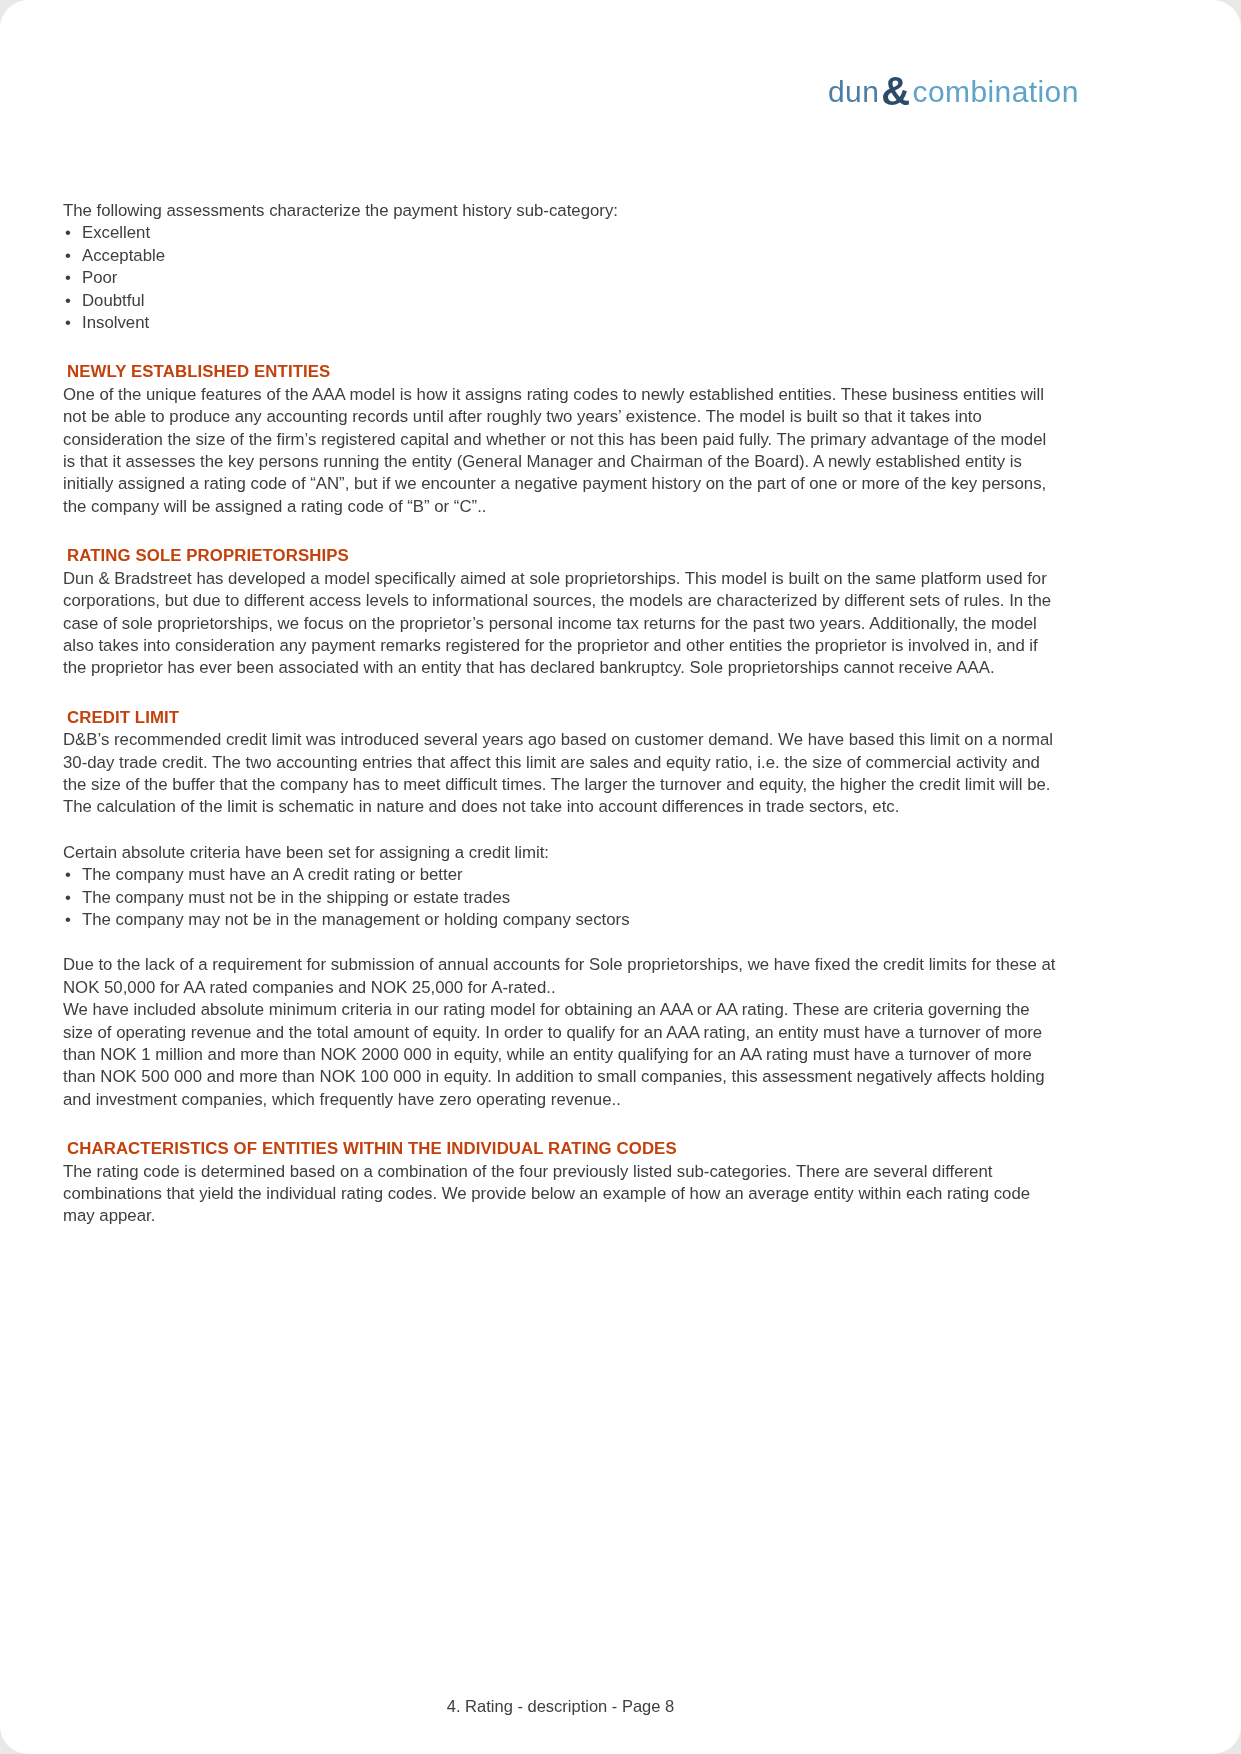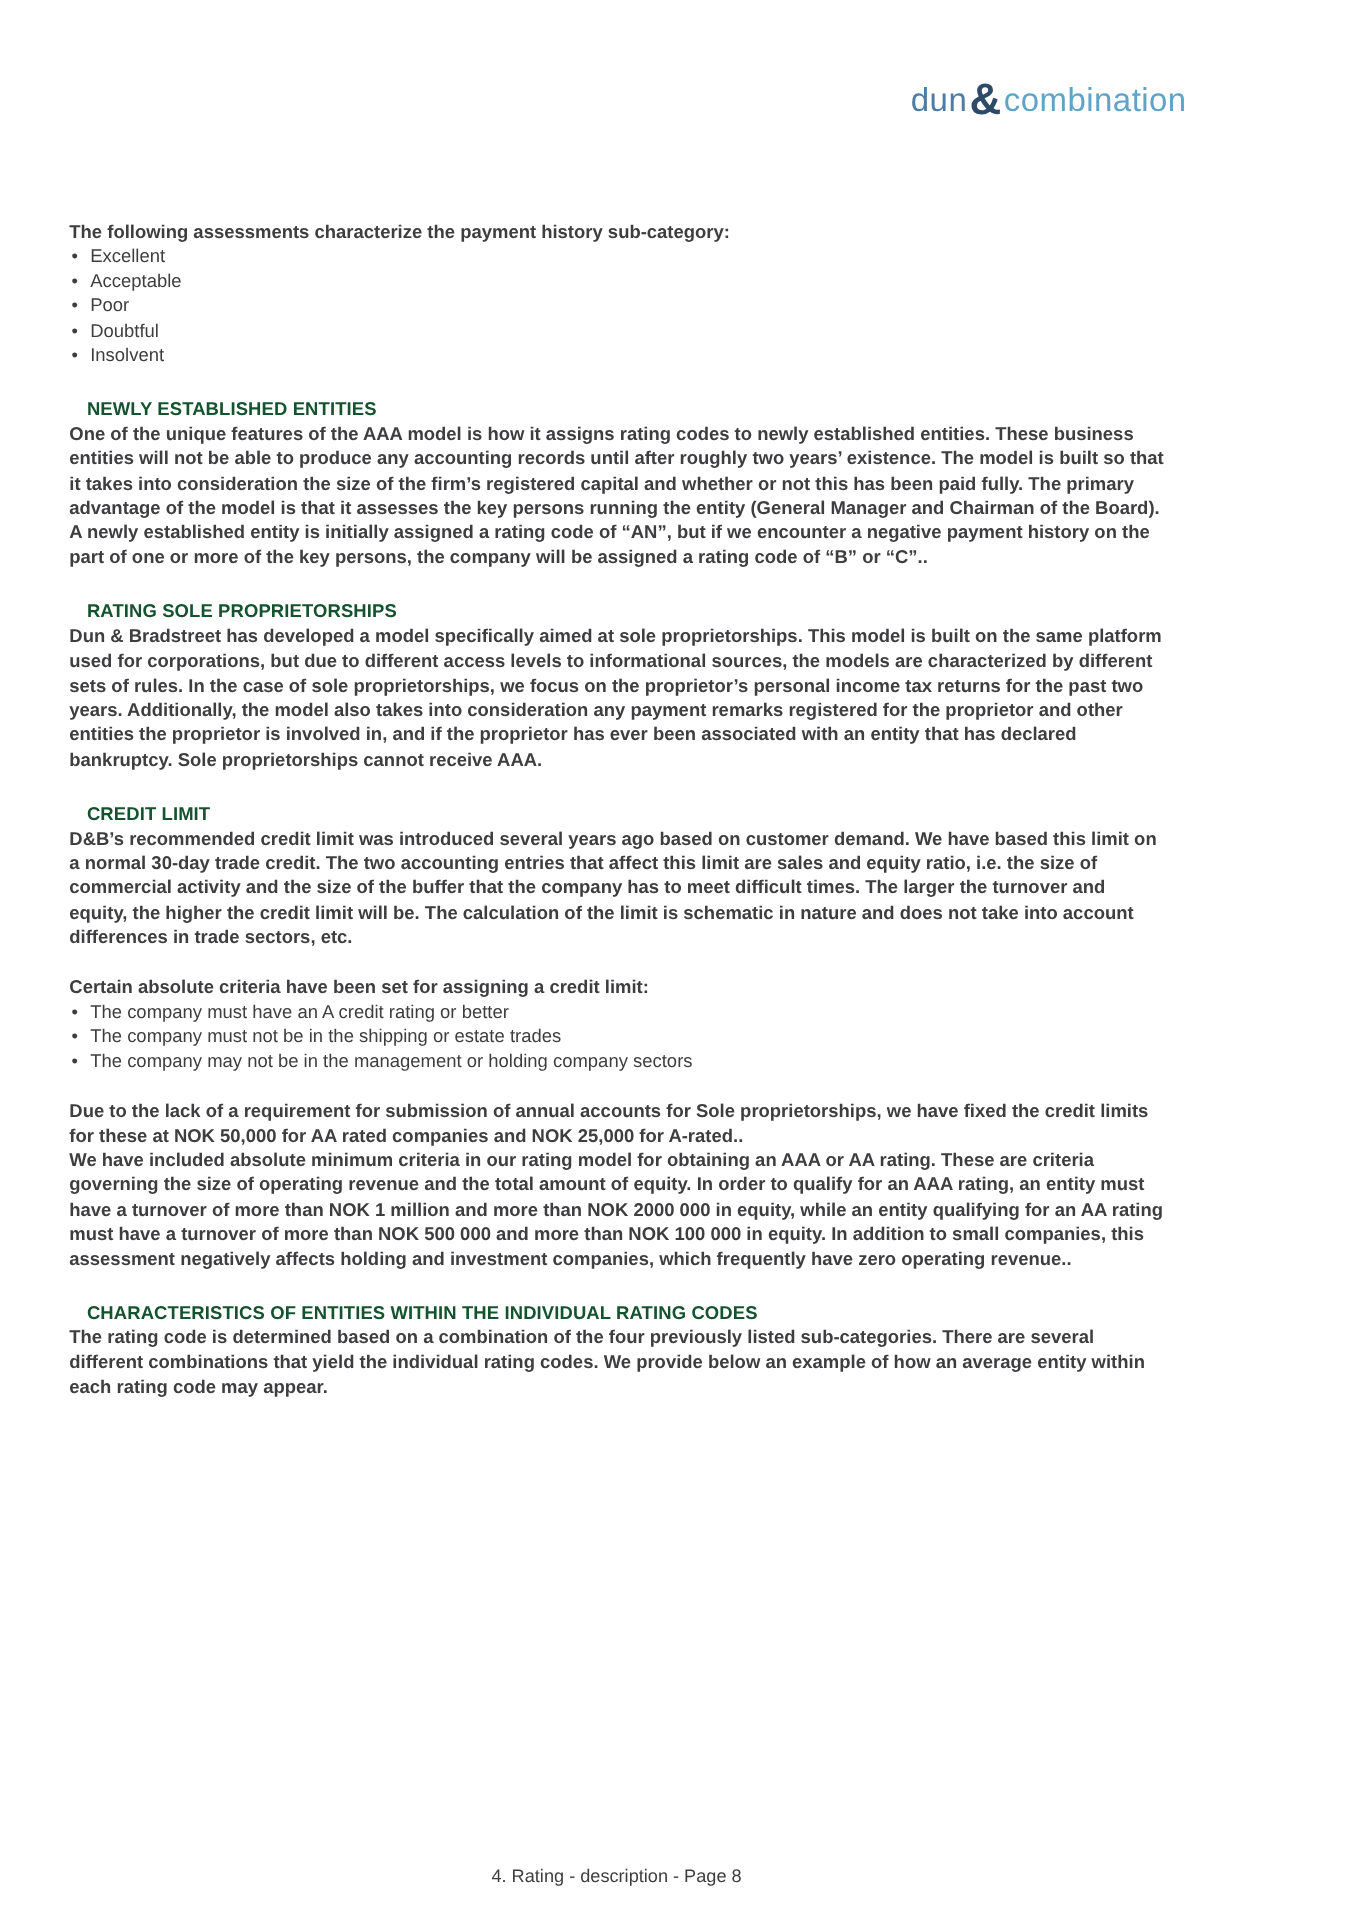--- a/index.html
+++ b/index.html
@@ -4,20 +4,21 @@
 <style>
   html, body { margin: 0; padding: 0; background: #e8e8e8; }
   .page {
     position: relative;
     width: 1241px;
     height: 1754px;
     margin: 0 auto;
     background: #ffffff;
     font-family: "Liberation Sans", "DejaVu Sans", sans-serif;
     overflow: hidden;
+    border-radius: 28px;
   }
   .logo {
     position: absolute;
     top: 68px;
     left: 828px;
     display: flex;
     align-items: baseline;
     white-space: nowrap;
     letter-spacing: 0.4px;
   }
@@ -27,27 +28,27 @@
 
   .content {
     position: absolute;
     left: 63px;
     top: 200px;
     width: 995px;
     font-size: 16.8px;
     line-height: 22.4px;
     color: #3e3e40;
   }
-  .content p { margin: 0; font-weight: bold; }
+  .content p { margin: 0; }
   .content h3 {
     font-size: 16.8px;
     line-height: 22.4px;
     font-weight: 700;
-    color: #14532d;
-    margin: 27px 0 0 16px;
+    color: #c2410c;
+    margin: 27px 0 0 4px;
     letter-spacing: 0.1px;
   }
   .content ul { list-style: none; margin: 0; padding: 0; }
   .content li { position: relative; padding-left: 19px; }
   .content li::before {
     content: "\2022";
     position: absolute;
     left: 2px;
     top: 0;
   }

